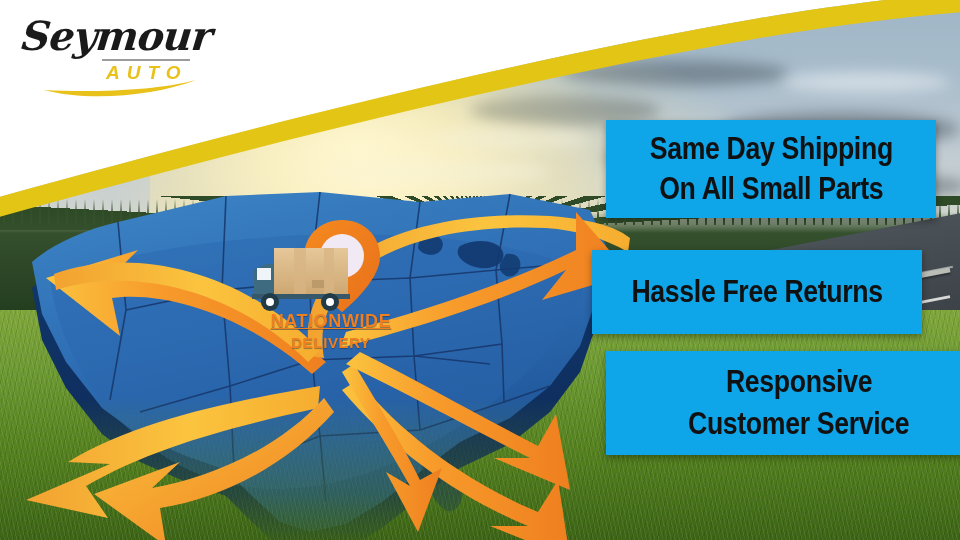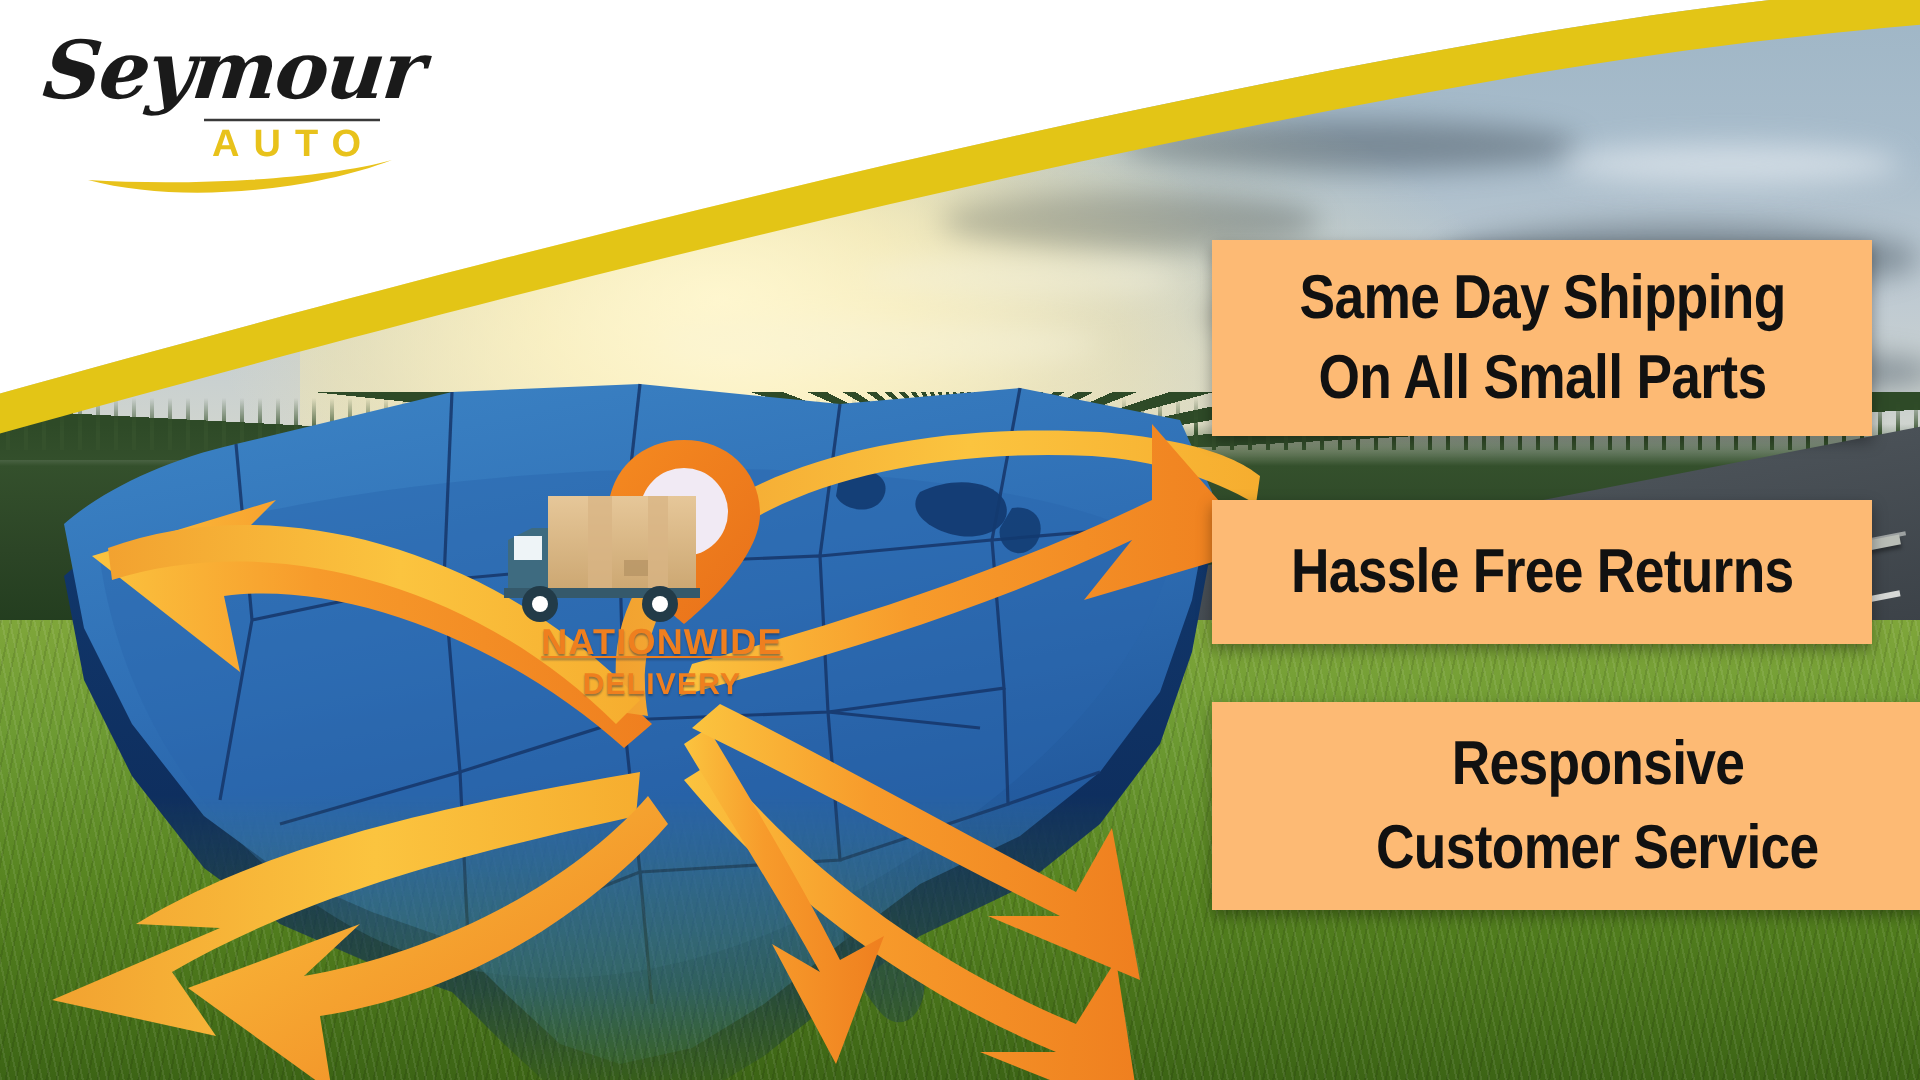--- a/index.html
+++ b/index.html
@@ -104,21 +104,21 @@
     font-family:"DejaVu Serif",serif;
     font-style:italic;font-weight:700;
     font-size:40px;color:#1a1a1a;
     letter-spacing:-1px;
     transform:skewX(-6deg);
   }
   .logo-auto{
     position:absolute;left:92px;top:52px;
     font-family:"Liberation Sans",sans-serif;
     font-weight:700;font-size:19px;
-    color:#e8c21b;letter-spacing:7px;
+    color:#e8c21b;letter-spacing:7px;font-style:italic;
   }
   .logo-swoosh{position:absolute;left:0;top:0;width:210px;height:92px;}
 
   
   .map-wrap{
     position:absolute;left:-10px;top:150px;width:640px;height:400px;
   }
 
   
   .center-art{position:absolute;left:246px;top:212px;width:170px;height:160px;}
@@ -127,37 +127,37 @@
     text-align:center;color:#ef7f1f;
     font-family:"Liberation Sans",sans-serif;font-weight:700;
     text-shadow:0 1px 1px rgba(20,40,70,.45);
   }
   .nw-line1{font-size:18px;letter-spacing:.6px;line-height:19px;text-decoration:underline;}
   .nw-line2{font-size:15px;letter-spacing:.6px;line-height:24px;}
 
   
   .banner{
     position:absolute;
-    background:#fdba74;
+    background:#0ea5e9;
     display:flex;flex-direction:column;
     align-items:center;justify-content:center;
     box-shadow:0 3px 7px rgba(0,0,0,.35);
   }
   .banner span{
     display:block;
     color:#111;
     font-family:"Liberation Sans",sans-serif;
     font-weight:700;
     transform:scaleX(.86);
     white-space:nowrap;
     letter-spacing:-.4px;
   }
   #banner-1{left:606px;top:120px;width:330px;height:98px;}
   #banner-1 span{font-size:31px;line-height:40px;}
-  #banner-2{left:606px;top:250px;width:330px;height:72px;}
+  #banner-2{left:592px;top:250px;width:330px;height:84px;}
   #banner-2 span{font-size:31px;line-height:36px;}
   #banner-3{left:606px;top:351px;width:386px;height:104px;}
   #banner-3 span{font-size:31px;line-height:42px;}
 </style>
 </head>
 <body>
 
 <div id="stage">
 
   <div class="photo">

